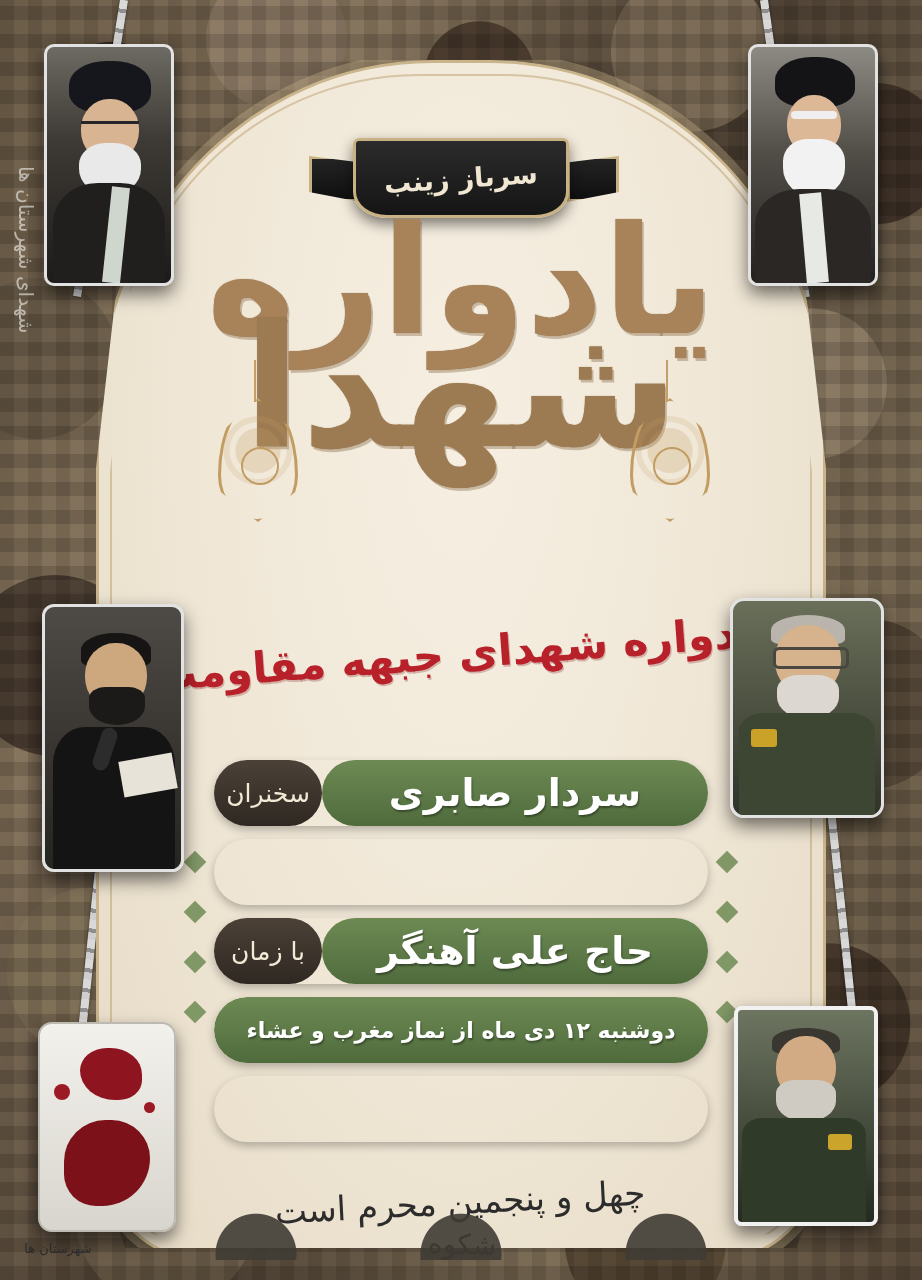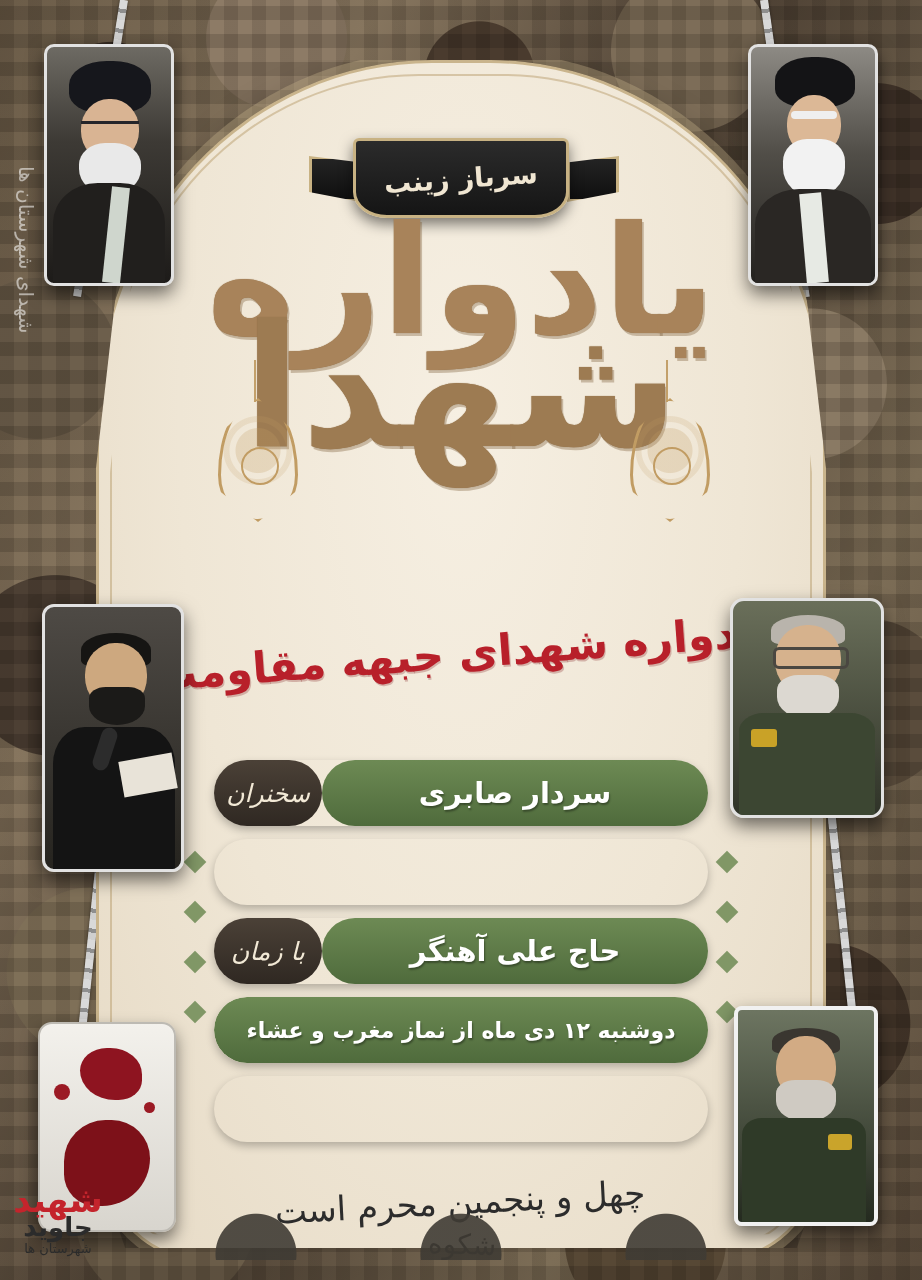--- a/index.html
+++ b/index.html
@@ -205,27 +205,26 @@
   }
   .row .label {
     flex: 0 0 108px;
     background: linear-gradient(180deg, #4b4137 0%, #2f2822 100%);
     color: #f2e9d6;
     font-size: 25px;
     display: flex;
     align-items: center;
     justify-content: center;
     border-radius: 0 33px 33px 0;
-    font-style: italic;
   }
   .row .value {
     flex: 1 1 auto;
     background: linear-gradient(180deg, #6d8a54 0%, #4f6b3c 100%);
     color: #ffffff;
-    font-size: 29px;
+    font-size: 38px;
     font-weight: bold;
     display: flex;
     align-items: center;
     justify-content: center;
     border-radius: 33px 0 0 33px;
     text-shadow: 1px 2px 2px rgba(0,0,0,.35);
   }
   .row.small .value { font-size: 22px; }
 
   
@@ -539,21 +538,17 @@
   </div>
 
   <div class="dogtag">
     <div class="blood1"></div>
     <div class="blood2"></div>
     <div class="spat"></div>
     <div class="spat2"></div>
   </div>
 
   <div class="watermark">
-    <div class="mark">
-      <span>شهید</span>
-      <span class="w2">جاوید</span>
-    </div>
     <div class="cap">شهرستان ها</div>
   </div>
   <div class="watermark-side">شهدای شهرستان ها</div>
 
 </div>
 
 </body></html>

